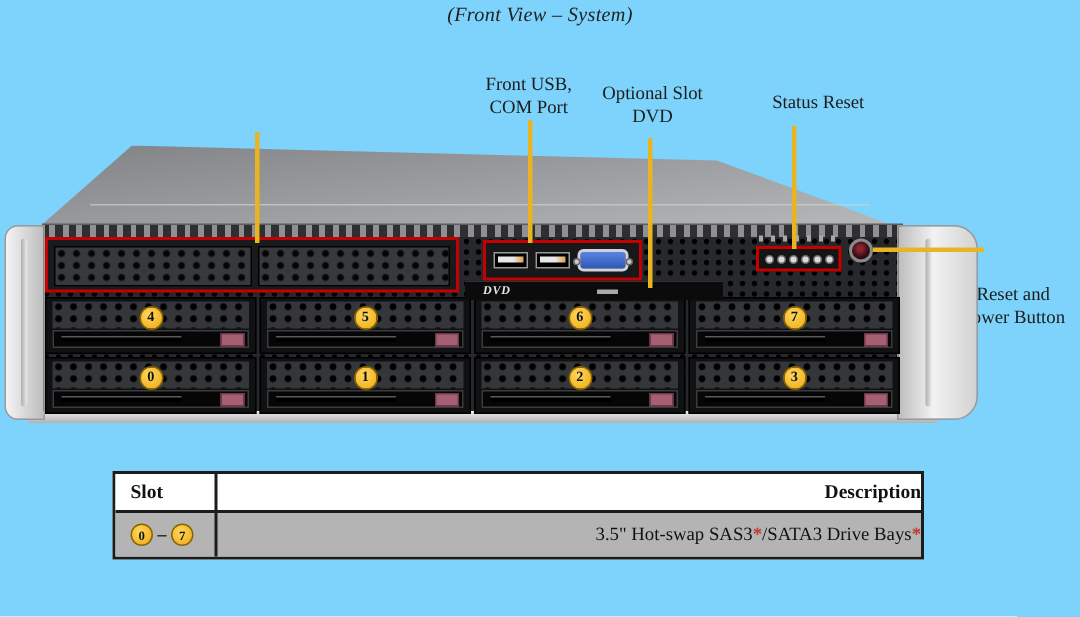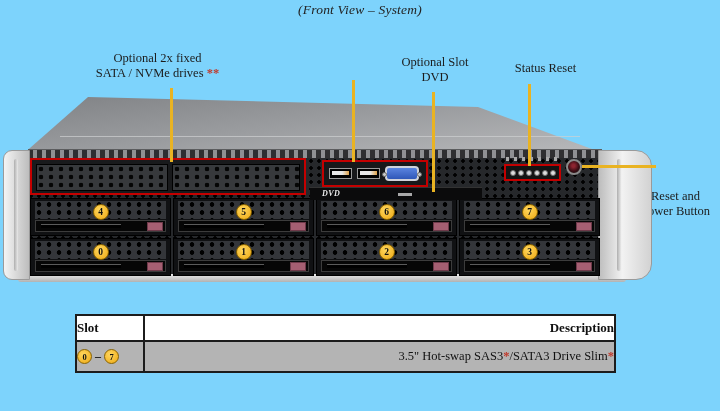--- a/index.html
+++ b/index.html
@@ -111,21 +111,21 @@
     border:1px solid #8a6400; color:#111; font-size:9.5px; font-weight:bold;
     display:flex; align-items:center; justify-content:center; z-index:9; }
 
   
   .spec-table { left:75px; top:314px; width:541px; border:2px solid #1c1c1c; z-index:20;
     background:#fff; }
   .t-row { display:flex; }
   .t-head { height:26px; background:#fff; border-bottom:2px solid #1c1c1c; }
   .t-body { height:29px; background:#b4b4b4; }
   .t-cell-slot { width:68px; border-right:2px solid #1c1c1c; display:flex;
-    align-items:center; gap:3px;text-align:right; }
+    align-items:center; padding-left:10px; gap:3px;text-align:right; }
   .t-cell-desc { flex:1; display:flex; align-items:center; padding-left:9px;justify-content:flex-end; }
   .t-header-text { font-size:13px; font-weight:bold; color:#111; }
   .t-desc-text { font-size:12.5px; color:#111; }
   .t-circle { width:15px; height:15px; border-radius:50%; flex:0 0 auto;
     background:radial-gradient(circle at 40% 35%, #ffd75e, #eda812);
     border:1.5px solid #8a6400; color:#111; font-size:8.5px; font-weight:bold;
     display:flex; align-items:center; justify-content:center; }
   .t-dash { font-weight:bold; font-size:12px; color:#111; }
   .red-ast { color:#c0392b; font-weight:bold; }
 
@@ -133,25 +133,25 @@
   .footnotes { left:82px; top:374px; font-size:13px; line-height:16.5px; color:#ad3a3a; z-index:20; }
   .fn1 { padding-left:6px; }
 </style>
 </head>
 <body>
 
 <div id="stage">
 
   <div class="abs fig-title">(Front View – System)</div>
 
-  <div class="abs callout" style="left:50px; top:51px; width:215px;">
-    <div>Optional 2x fixed</div>
-    <div><span>SATA / NVMe drives </span><span class="red-mark">**</span></div>
-  </div>
-
+
+  <div class="abs callout" style="left:300px; top:49px; width:105px;">
+    <div>Front USB,</div>
+    <div>COM Port</div>
+  </div>
 
   <div class="abs callout" style="left:385px; top:55px; width:100px;">
     <div>Optional Slot</div>
     <div>DVD</div>
   </div>
 
   <div class="abs callout" style="left:488px; top:61px; width:115px;">
     <div>Status Reset</div>
   </div>
 
@@ -285,19 +285,19 @@
         <span class="t-header-text">Description</span>
       </div>
     </div>
     <div class="t-row t-body">
       <div class="t-cell-slot">
         <span class="t-circle">0</span>
         <span class="t-dash">–</span>
         <span class="t-circle">7</span>
       </div>
       <div class="t-cell-desc">
-        <span class="t-desc-text"><span>3.5" Hot-swap  SAS3</span><span class="red-ast">*</span><span>/SATA3 Drive Slim</span><span class="red-ast">*</span></span>
+        <span class="t-desc-text"><span>3.5" Hot-swap  SAS3</span><span class="red-ast">*</span><span>/SATA3 Drive Bays</span><span class="red-ast">*</span></span>
       </div>
     </div>
   </div>
 
 
 </div>
 
 </body></html>

